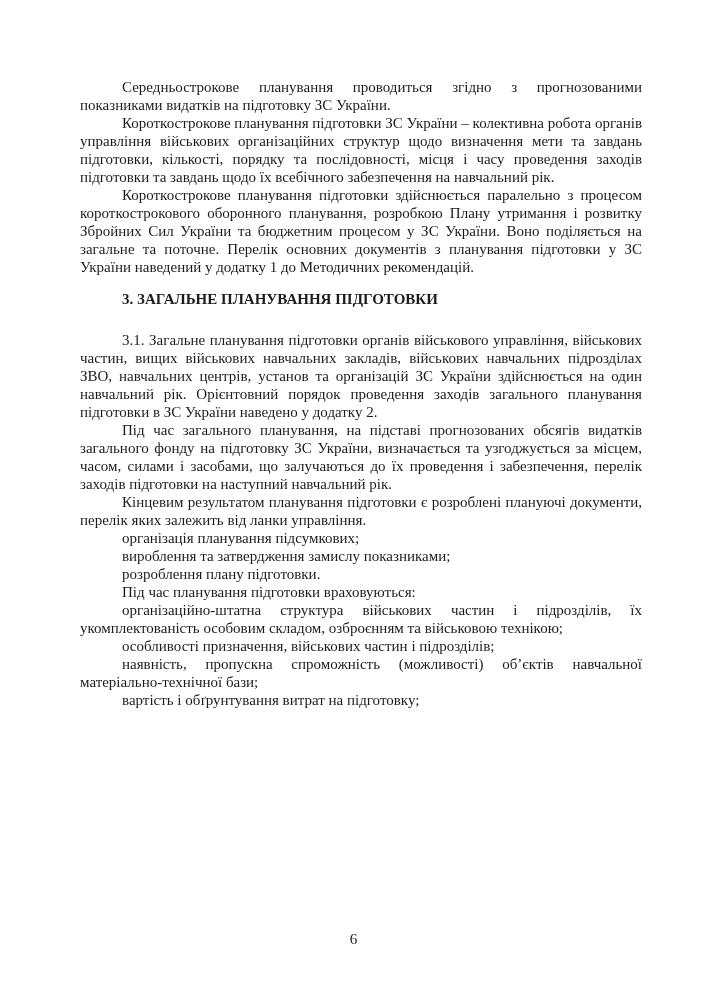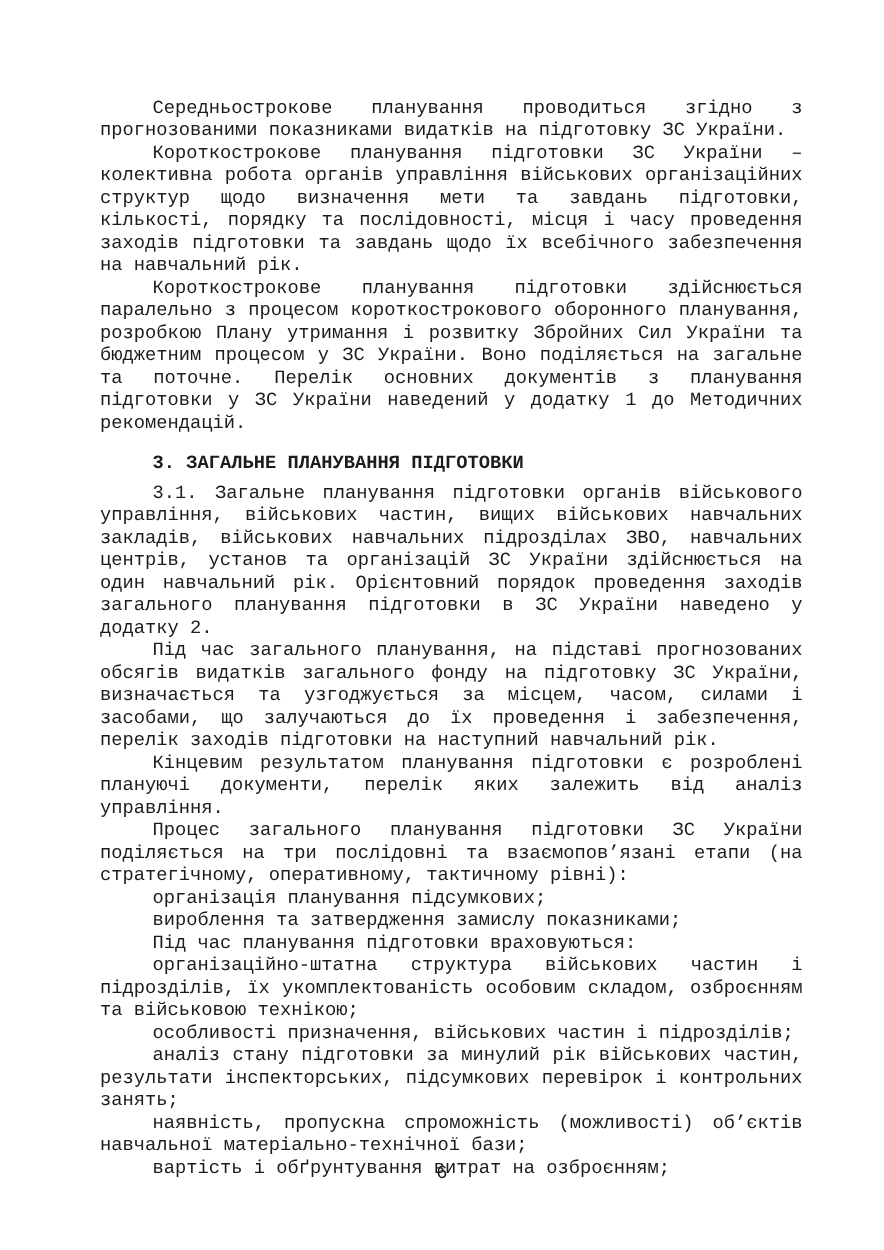--- a/index.html
+++ b/index.html
@@ -6,42 +6,42 @@
     margin: 0;
     padding: 0;
     background: #ffffff;
   }
   .page {
     position: relative;
     width: 707px;
     height: 988px;
     background: #ffffff;
     overflow: hidden;
-    font-family: Liberation Mono, monospace;
+    font-family: Liberation Serif, serif;
     color: #1c1c1c;
   }
   .content {
     position: absolute;
     left: 80px;
     top: 78px;
     width: 562px;
     font-size: 15px;
     line-height: 18px;
     text-align: justify;
   }
   .content p {
     margin: 0;
     padding: 0;
     text-indent: 42px;
   }
   .content h2 {
     font-size: 15px;
     line-height: 18px;
     font-weight: bold;
-    margin: 14px 0 6px 0;
+    margin: 14px 0 23px 0;
     text-indent: 42px;
     text-align: left;
   }
   .page-number {
     position: absolute;
     top: 930px;
     left: 0;
     width: 707px;
     text-align: center;
     font-size: 15px;
@@ -54,26 +54,25 @@
 <div class="page">
   <div class="content">
     <p>Середньострокове планування проводиться згідно з прогнозованими показниками видатків на підготовку ЗС України.</p>
     <p>Короткострокове планування підготовки ЗС України – колективна робота органів управління військових організаційних структур щодо визначення мети та завдань підготовки, кількості, порядку та послідовності, місця і часу проведення заходів підготовки та завдань щодо їх всебічного забезпечення на навчальний рік.</p>
     <p>Короткострокове планування підготовки здійснюється паралельно з процесом короткострокового оборонного планування, розробкою Плану утримання і розвитку Збройних Сил України та бюджетним процесом у ЗС України. Воно поділяється на загальне та поточне. Перелік основних документів з планування підготовки у ЗС України наведений у додатку 1 до Методичних рекомендацій.</p>
 
     <h2>3. ЗАГАЛЬНЕ ПЛАНУВАННЯ ПІДГОТОВКИ</h2>
 
     <p>3.1. Загальне планування підготовки органів військового управління, військових частин, вищих військових навчальних закладів, військових навчальних підрозділах ЗВО, навчальних центрів, установ та організацій ЗС України здійснюється на один навчальний рік. Орієнтовний порядок проведення заходів загального планування підготовки в ЗС України наведено у додатку 2.</p>
     <p>Під час загального планування, на підставі прогнозованих обсягів видатків загального фонду на підготовку ЗС України, визначається та узгоджується за місцем, часом, силами і засобами, що залучаються до їх проведення і забезпечення, перелік заходів підготовки на наступний навчальний рік.</p>
-    <p>Кінцевим результатом планування підготовки є розроблені плануючі документи, перелік яких залежить від аналіз управління.</p>
-    <p>Процес загального планування підготовки ЗС України поділяється на три послідовні та взаємопов’язані етапи (на стратегічному, оперативному, тактичному рівні):</p>
+    <p>Кінцевим результатом планування підготовки є розроблені плануючі документи, перелік яких залежить від ланки управління.</p>
     <p>організація планування підсумкових;</p>
     <p>вироблення та затвердження замислу показниками;</p>
+    <p>розроблення плану підготовки.</p>
     <p>Під час планування підготовки враховуються:</p>
     <p>організаційно-штатна структура військових частин і підрозділів, їх укомплектованість особовим складом, озброєнням та військовою технікою;</p>
     <p>особливості призначення, військових частин і підрозділів;</p>
-    <p>аналіз стану підготовки за минулий рік військових частин, результати інспекторських, підсумкових перевірок і контрольних занять;</p>
     <p>наявність, пропускна спроможність (можливості) об’єктів навчальної матеріально-технічної бази;</p>
-    <p>вартість і обґрунтування витрат на озброєнням;</p>
+    <p>вартість і обґрунтування витрат на підготовку;</p>
   </div>
 
   <div class="page-number">6</div>
 </div>
 
 </body></html>

